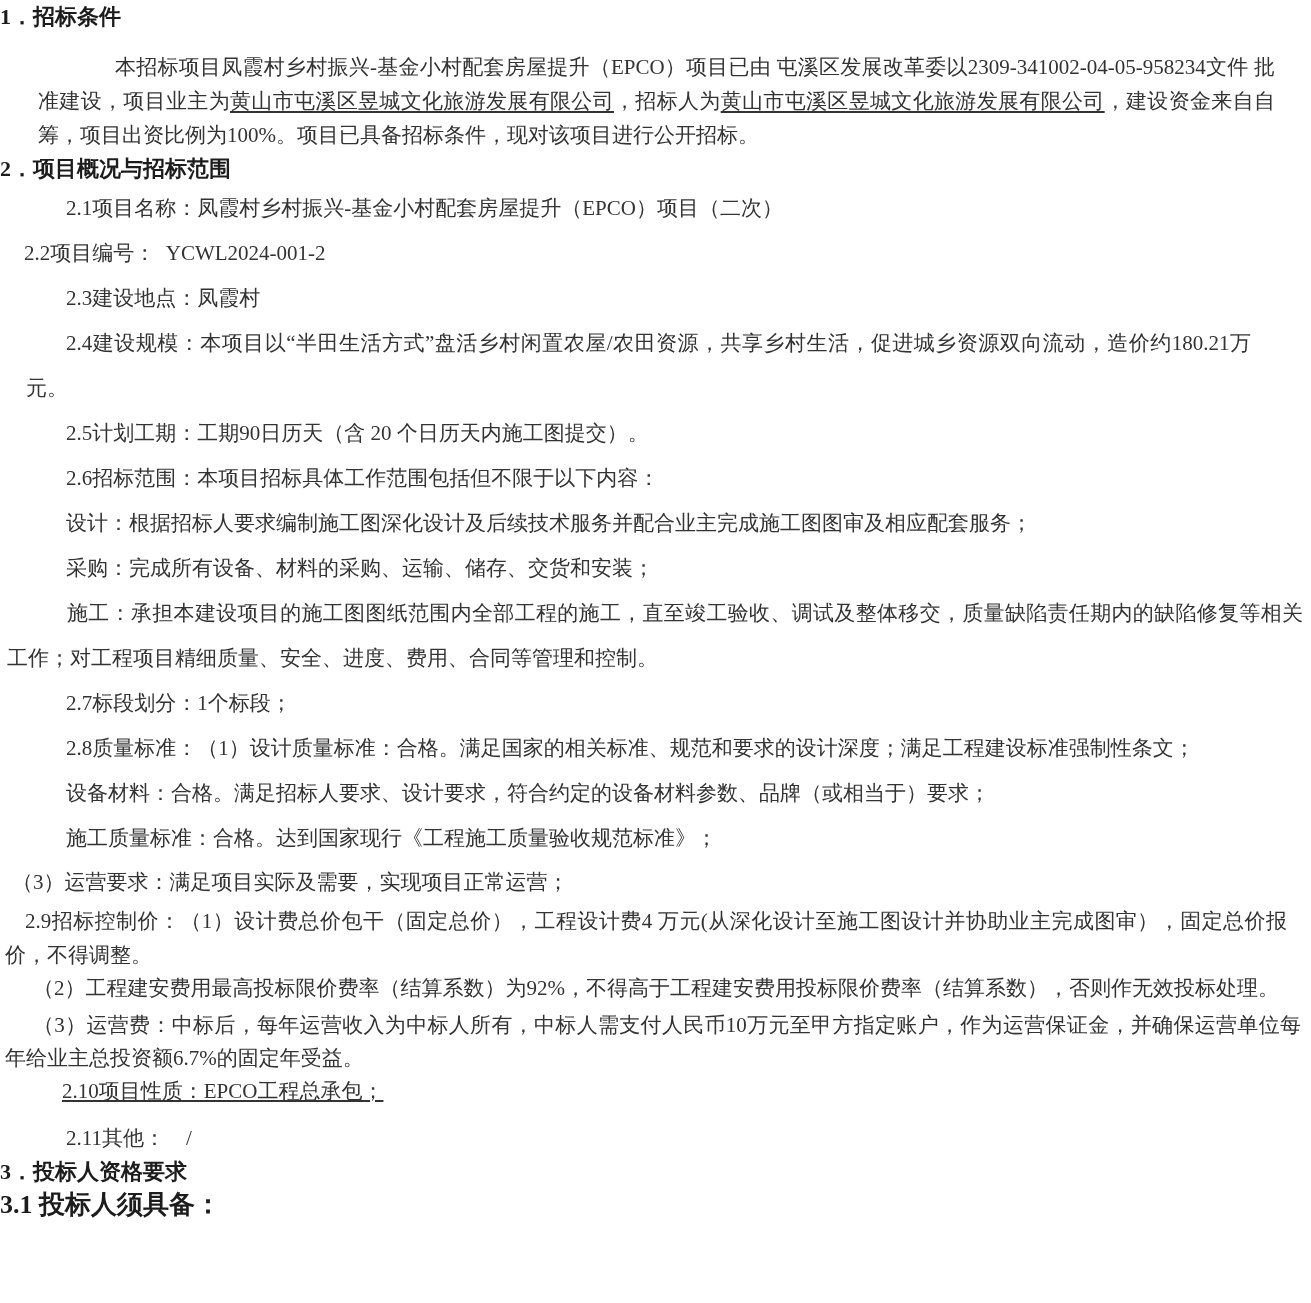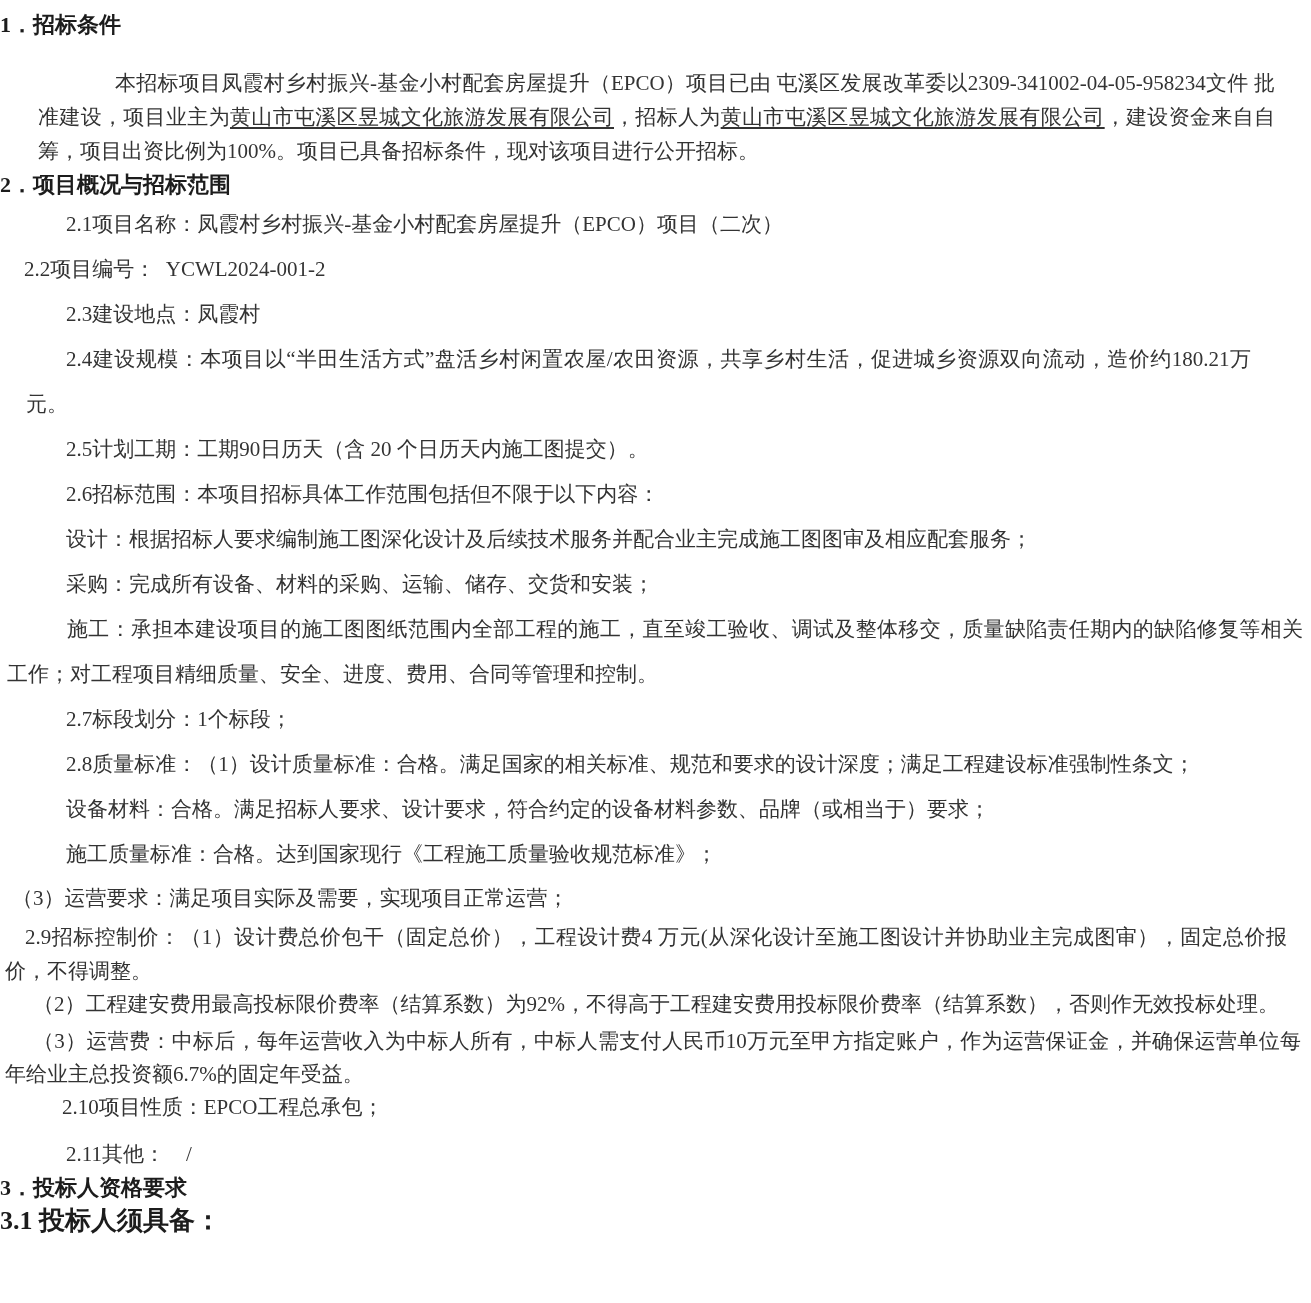--- a/index.html
+++ b/index.html
@@ -1,41 +1,41 @@
 <!DOCTYPE html>
 <html><head>
 <meta charset="utf-8">
 <style>
   html,body{margin:0;padding:0;background:#ffffff;}
   body{
     width:1311px;height:1303px;overflow:hidden;
     font-family:"Liberation Serif","DejaVu Serif",serif;
     color:#333333;font-size:21px;
   }
-  .doc{padding-top:8px;}
+  .doc{}
   p,div.h{margin:0;}
   .h{
     font-weight:700;font-size:22px;color:#1c1c1c;
     margin-left:68px;line-height:34px;
   }
   .h-sec2{margin-top:1px;}
   .p-intro{
-    margin:24px 36px 0 38px;text-indent:77px;
+    margin:16px 36px 0 38px;text-indent:77px;
     text-align:justify;line-height:34px;
   }
   .u{text-decoration:underline;text-underline-offset:3px;}
   .p-std{margin:0 20px 0 66px;line-height:45px;}
   .pre{white-space:pre-wrap;margin-left:24px;}
   .p-24{margin:0 60px 0 26px;text-indent:40px;text-align:justify;line-height:45px;}
   .p-cons{margin:0 8px 0 7px;text-indent:60px;text-align:justify;line-height:45px;}
   .p-4{margin:0 0 0 12px;line-height:43px;}
   .p-29{margin:0 24px 0 5px;text-indent:20px;text-align:justify;line-height:34px;}
   .p-29b{margin:0 12px 0 7px;text-indent:26px;text-align:justify;line-height:33px;}
   .p-29c{margin:4px 10px 0 5px;text-indent:28px;text-align:justify;line-height:33px;}
-  .p-210{margin:0 0 0 62px;line-height:33px;}
+  .p-210{margin:0 0 0 62px;line-height:33px;text-decoration:underline;}
   .p-211{margin:14px 0 0 66px;line-height:33px;white-space:pre-wrap;}
   .h-3{font-size:22px;margin:8px 0 0 68px;line-height:33px;}
   .h-31{font-size:26px;margin:4px 0 0 68px;line-height:33px;}
 </style>
 </head>
 <body>
 
 <div class="doc">
 
   <div class="h">1．招标条件</div>

